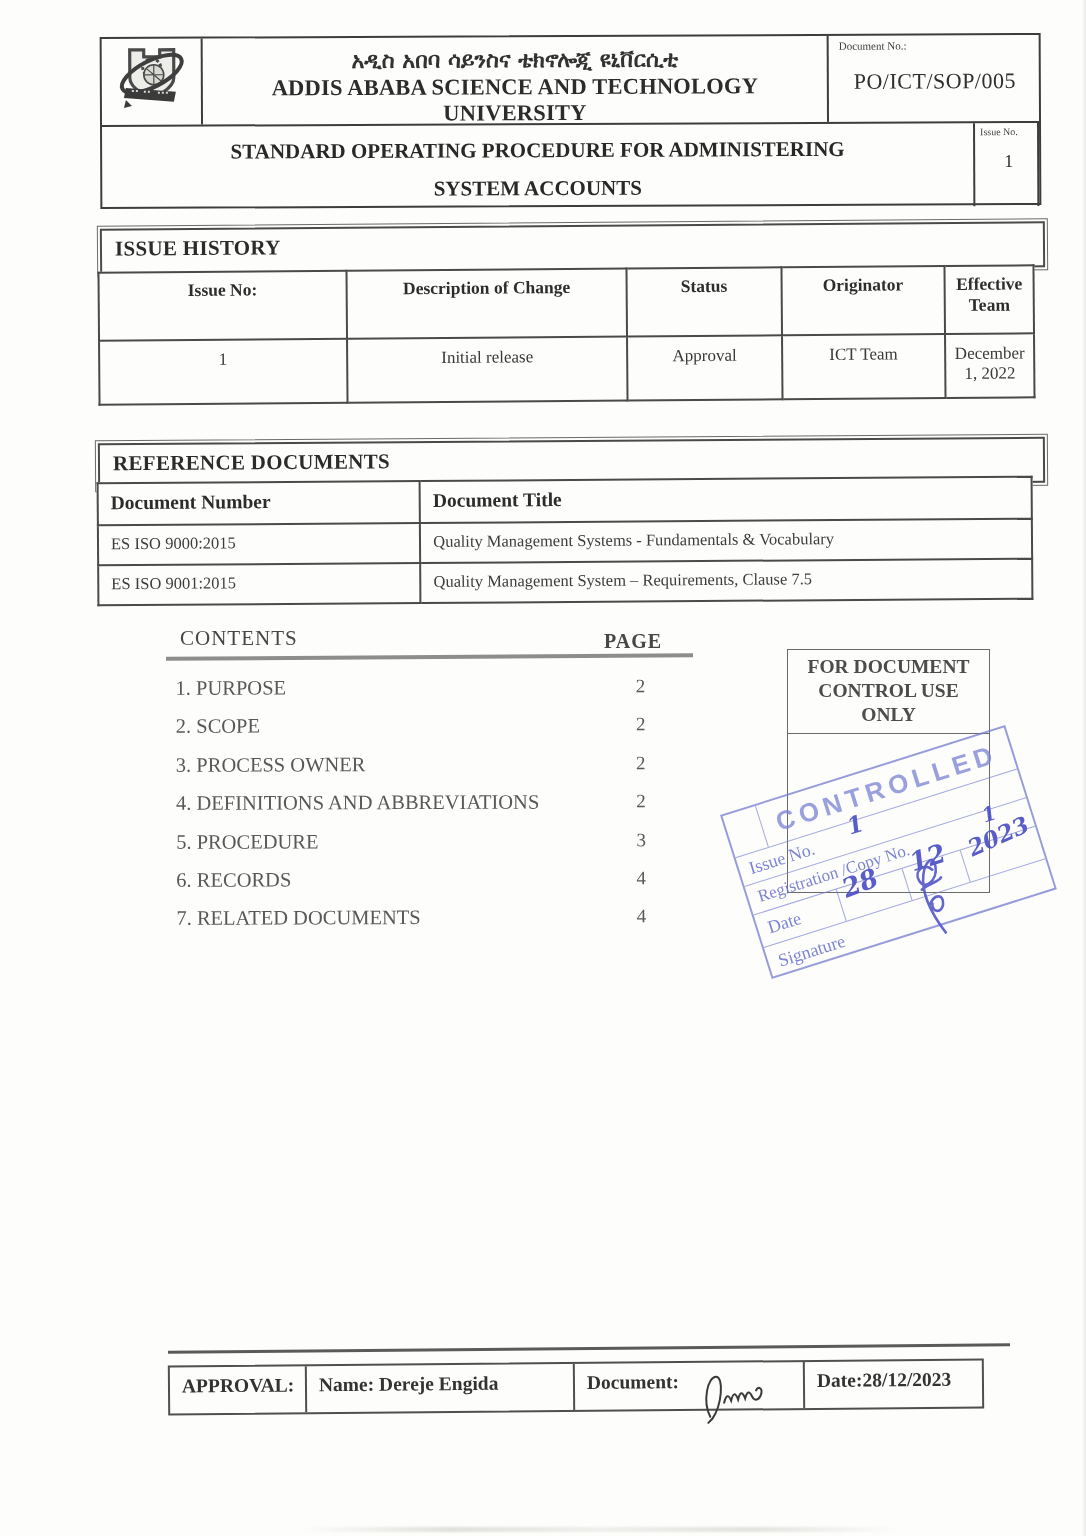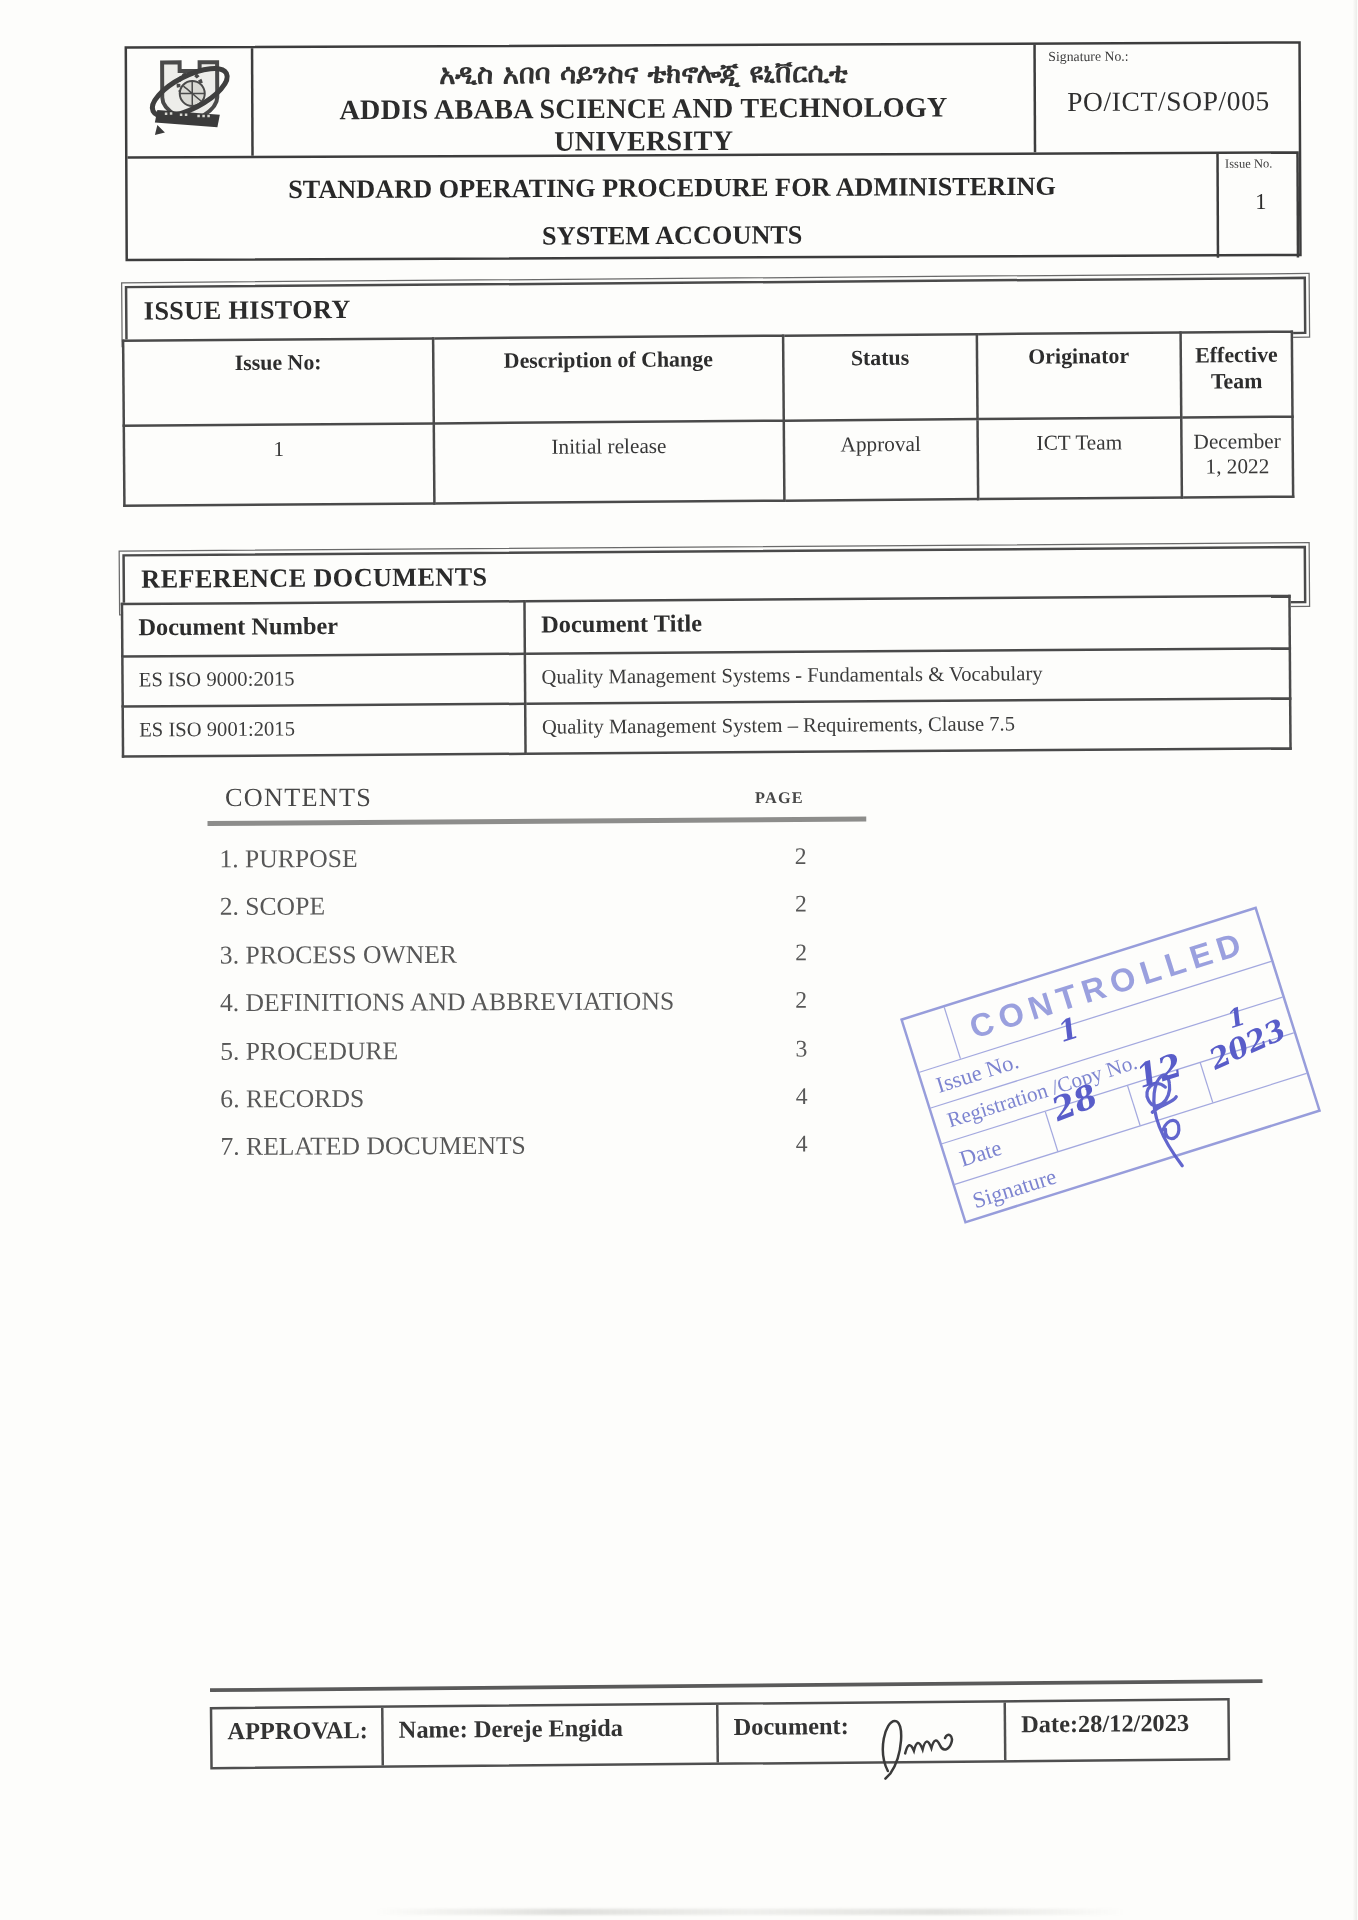--- a/index.html
+++ b/index.html
@@ -53,21 +53,21 @@
   table.doc th, table.doc td { border:2.2px solid #4a4a4a; vertical-align:top; }
   #issue-table { left:98px; top:268px; width:937px; transform:rotate(-0.45deg); }
   #issue-table th { font-size:17.5px; color:#2d2d2d; text-align:center; padding-top:7px; height:58px; font-weight:bold; }
   #issue-table td { font-size:17px; color:#383838; text-align:center; padding-top:9px; height:52px; }
   #ref-table { left:97px; top:479px; width:936px; transform:rotate(-0.4deg); }
   #ref-table th { font-size:19.5px; color:#2c2c2c; text-align:left; padding:8px 0 10px 12px; font-weight:bold; }
   #ref-table td { font-size:16.5px; color:#3c3c3c; text-align:left; padding:8px 0 6px 12px; height:24px; }
 
   
   #contents-head { position:absolute; left:180px; top:626px; font-weight:normal; font-size:21px; color:#474747; letter-spacing:1px; }
-  #page-head { position:absolute; left:604px; top:630px; font-weight:bold; font-size:13px; color:#474747; letter-spacing:1px; }
+  #page-head { position:absolute; left:604px; top:630px; font-weight:bold; font-size:20px; color:#474747; letter-spacing:1px; }
   #contents-rule { position:absolute; left:166px; top:655px; width:527px; height:3.6px; background:#8d8d8b; transform:rotate(-0.4deg); }
   #toc { position:absolute; left:176px; top:676px; width:500px; transform:rotate(-0.2deg); }
   .toc-row { display:flex; height:38.4px; align-items:flex-start; }
   .toc-label { width:450px; font-size:20.5px; color:#585858; }
   .toc-page { width:30px; text-align:center; font-size:19px; color:#585858; }
 
   
   #control-box { position:absolute; left:787px; top:649px; width:201px; height:242px; border:1.8px solid #6a6a6a; background:#fdfdfb; }
   #control-head { border-bottom:1.8px solid #6a6a6a; padding:5px 8px 7px; text-align:center; font-weight:bold; font-size:19.5px; line-height:1.22; color:#4c4c4c; }
 
@@ -135,21 +135,21 @@
               <path d="M12,56 l6,6 l-8,2 Z" fill="#3b3b3b" stroke="none"></path>
             </g>
           </svg>
         </span>
       </div>
       <div class="name-cell">
         <div class="amharic">አዲስ አበባ ሳይንስና ቴክኖሎጂ ዩኒቨርሲቲ</div>
         <div class="engname">ADDIS ABABA SCIENCE AND TECHNOLOGY UNIVERSITY</div>
       </div>
       <div class="doc-cell">
-        <div class="tiny-label">Signature No.:</div>
+        <div class="tiny-label">Document No.:</div>
         <div class="doc-no">PO/ICT/SOP/005</div>
       </div>
     </div>
     <div class="hdr-row2">
       <div class="title-cell">
         <div>STANDARD OPERATING PROCEDURE FOR  ADMINISTERING</div>
         <div>SYSTEM ACCOUNTS</div>
       </div>
       <div class="issue-cell">
         <div class="tiny-label" style="font-size:10px">Issue No.</div>
@@ -237,20 +237,23 @@
     <div class="toc-row">
       <div class="toc-label">6. RECORDS</div>
       <div class="toc-page">4</div>
     </div>
     <div class="toc-row">
       <div class="toc-label">7. RELATED DOCUMENTS</div>
       <div class="toc-page">4</div>
     </div>
   </div>
 
+  <div id="control-box">
+    <div id="control-head">FOR DOCUMENT CONTROL USE ONLY</div>
+  </div>
 
   <div class="stamp">
     <div class="stamp-row stamp-r1">
       <div class="stamp-spacer"></div>
       <div class="stamp-title">CONTROLLED</div>
     </div>
     <div class="stamp-row stamp-r2">
       <span>Issue No.</span>
       <span class="hand hand-issue">1</span>
     </div>

